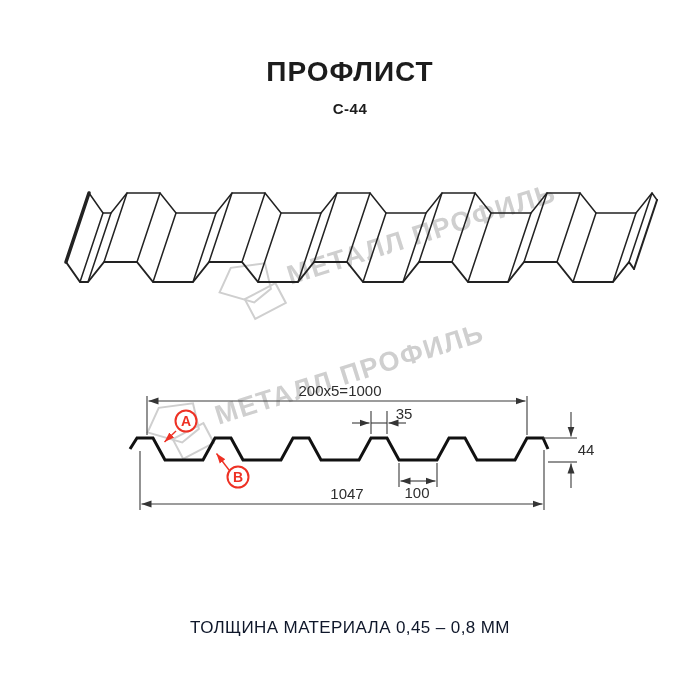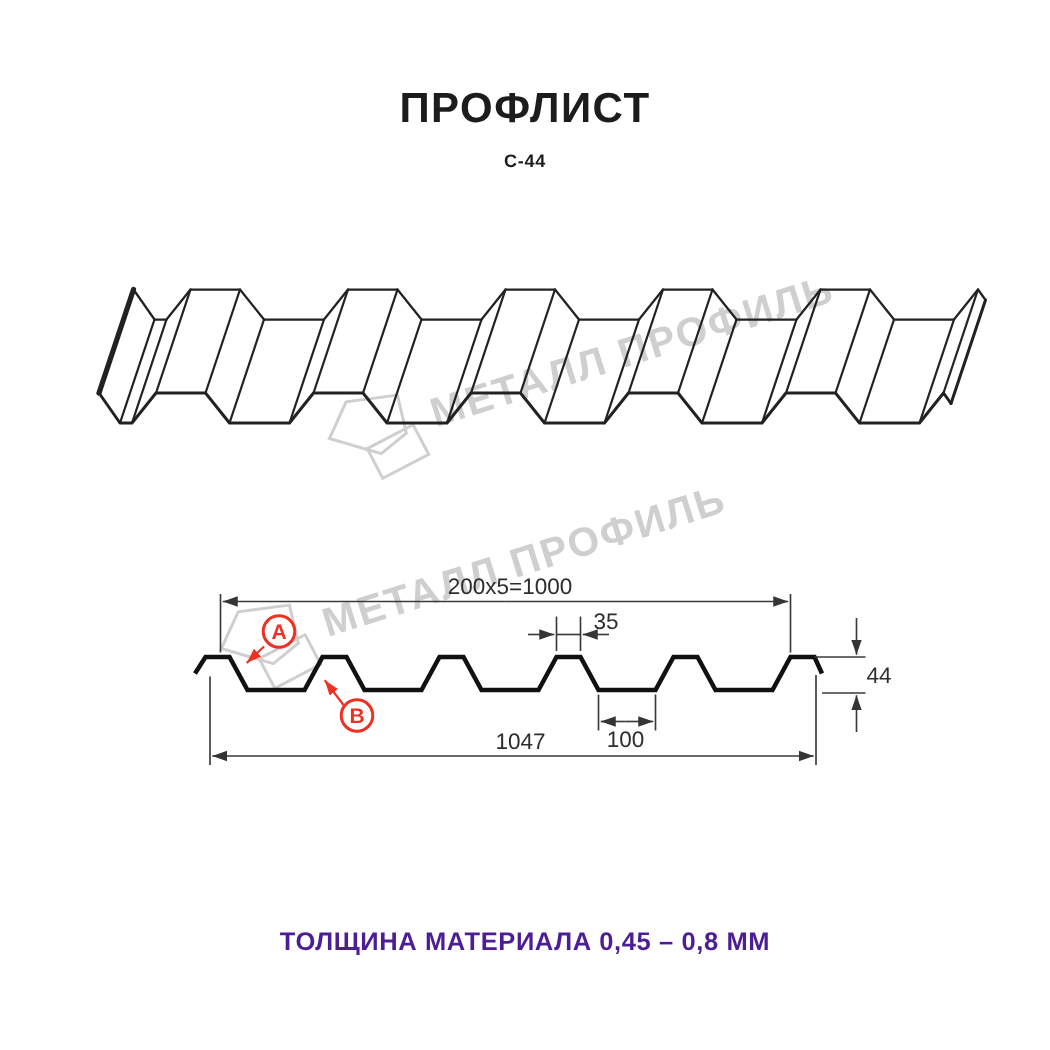--- a/index.html
+++ b/index.html
@@ -6,25 +6,25 @@
   body{
     width:700px;height:700px;background:#ffffff;position:relative;overflow:hidden;
     font-family:"Liberation Sans","DejaVu Sans",sans-serif;
   }
   .title{
     position:absolute;top:56px;left:0;width:700px;text-align:center;
     font-size:28px;font-weight:bold;letter-spacing:1px;color:#1c1c1c;
   }
   .subtitle{
     position:absolute;top:100px;left:0;width:700px;text-align:center;
-    font-size:12px;font-weight:600;letter-spacing:0.5px;color:#1c1c1c;
+    font-size:15px;font-weight:600;letter-spacing:0.5px;color:#1c1c1c;
   }
   .footer-note{
     position:absolute;top:618px;left:0;width:700px;text-align:center;
-    font-size:17px;font-weight:700;letter-spacing:0.4px;color:#4c1d95;
+    font-size:17px;font-weight:400;letter-spacing:0.4px;color:#0f172a;
   }
   svg{position:absolute;left:0;top:0;}
   .wm-text{
     font-family:"Liberation Sans","DejaVu Sans",sans-serif;
     font-weight:bold;font-size:27px;letter-spacing:1.5px;
   }
   .dim-text{
     font-family:"Liberation Sans","DejaVu Sans",sans-serif;
     font-size:15px;fill:#2e2e2e;
   }

